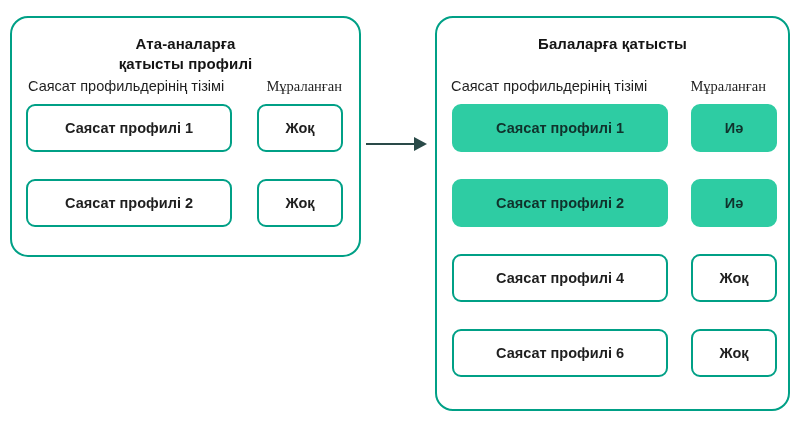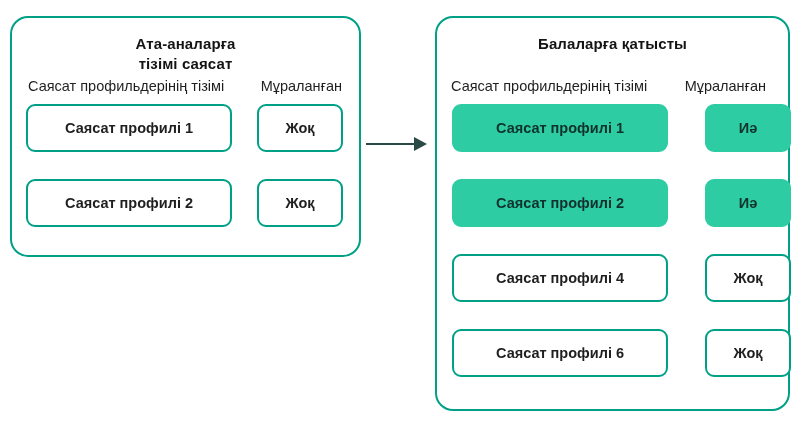--- a/index.html
+++ b/index.html
@@ -80,21 +80,21 @@
   .panel-right .col-captions {
     left: 12px;
     right: 12px;
   }
   .cap-profiles {
     flex: 0 0 auto;
   }
   .panel-left .cap-profiles { margin-left: 2px; }
   .panel-right .cap-profiles { margin-left: 2px; }
   .cap-gap { flex: 1 1 auto; min-width: 4px; }
-  .cap-inherited { flex: 0 0 auto; }
+  .cap-inherited { flex: 0 0 auto; font-family: Liberation Serif, serif; }
   .panel-left .cap-inherited { margin-right: 5px; }
   .panel-right .cap-inherited { margin-right: 10px; }
 
   
   .rows {
     position: absolute;
     left: 0;
     right: 0;
     top: 86px;
   }
@@ -127,41 +127,41 @@
     border-color: #2ecca3;
     color: #10322c;
   }
 
   
   .panel-left .chip-profile { left: 14px;  width: 206px; }
   .panel-left .chip-status  { left: 245px; width: 86px;  }
 
   
   .panel-right .chip-profile { left: 15px;  width: 216px; }
-  .panel-right .chip-status  { left: 268px; width: 86px;  }
+  .panel-right .chip-status  { left: 254px; width: 86px;  }
 
   
   .arrow {
     position: absolute;
     left: 366px;
     top: 132px;
     width: 62px;
     height: 24px;
   }
 </style>
 </head>
 <body>
 
 <div class="diagram">
 
   <div class="panel panel-left">
 
     <div class="panel-heading">
       <span class="line">Ата-аналарға</span>
-      <span class="line">тізімі саясат</span>
+      <span class="line">қатысты профилі</span>
     </div>
 
     <div class="col-captions">
       <span class="cap-profiles">Саясат профильдерінің тізімі</span>
       <span class="cap-gap"></span>
       <span class="cap-inherited">Мұраланған</span>
     </div>
 
     <div class="rows">
       <div class="row">

